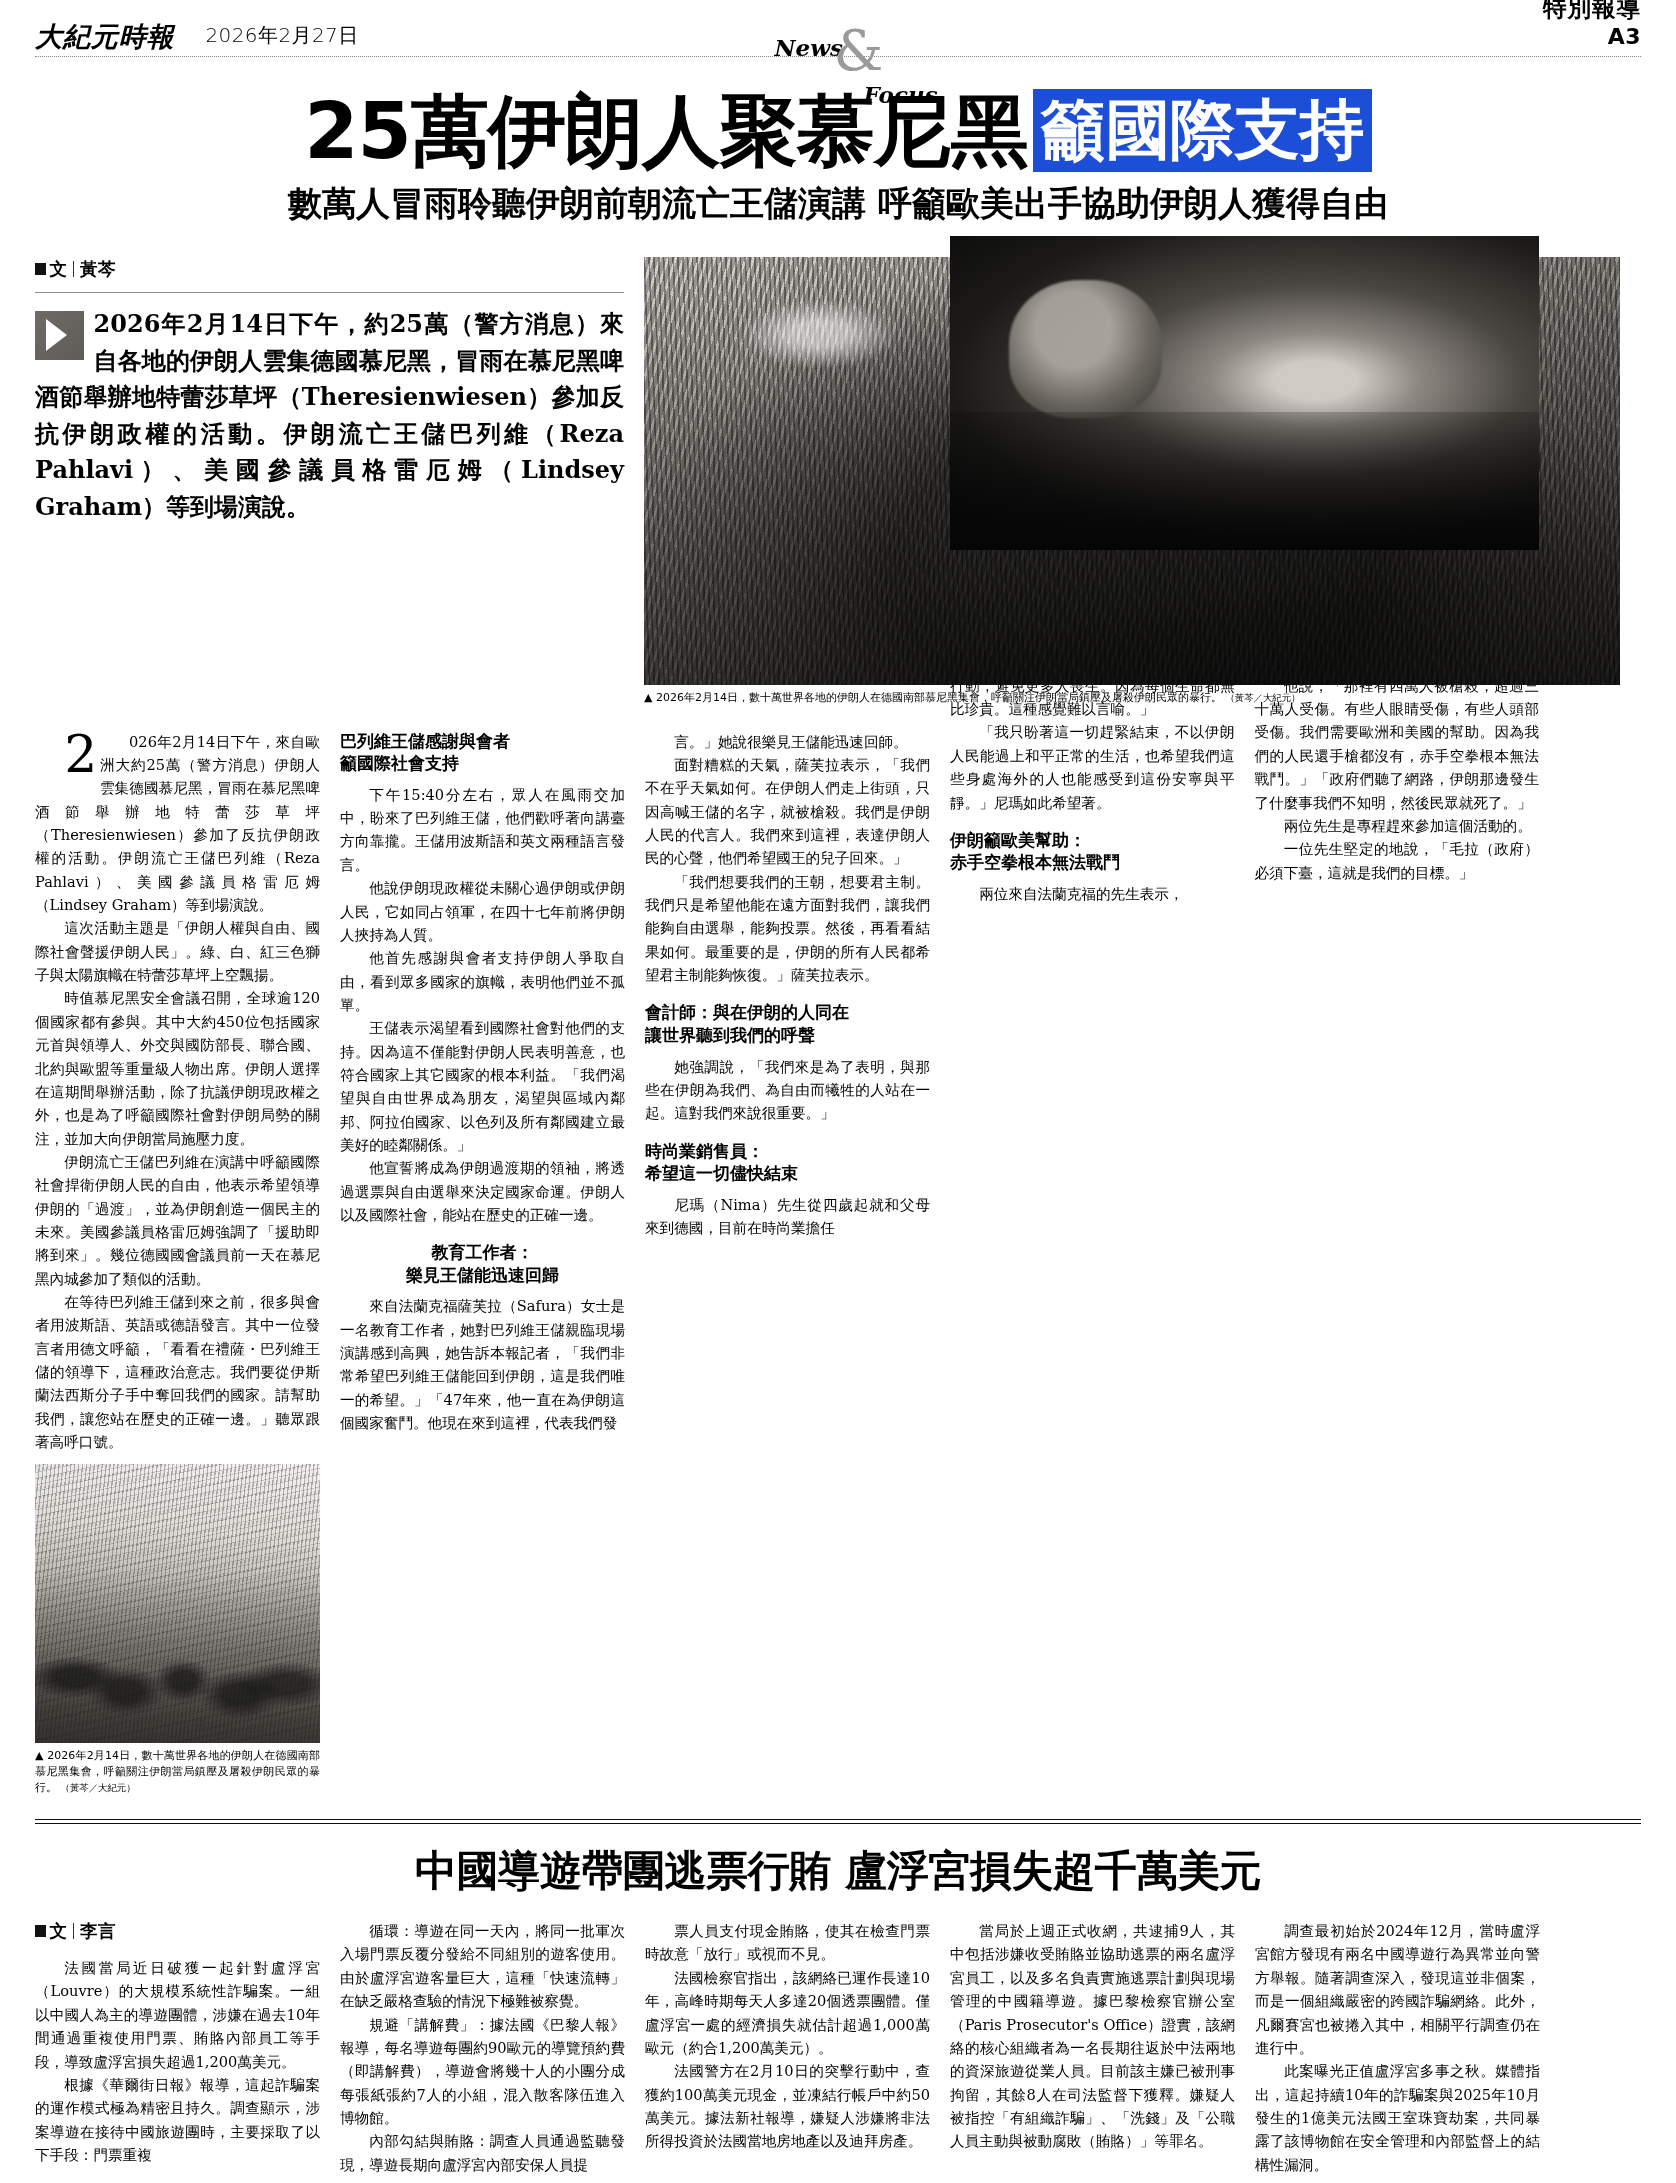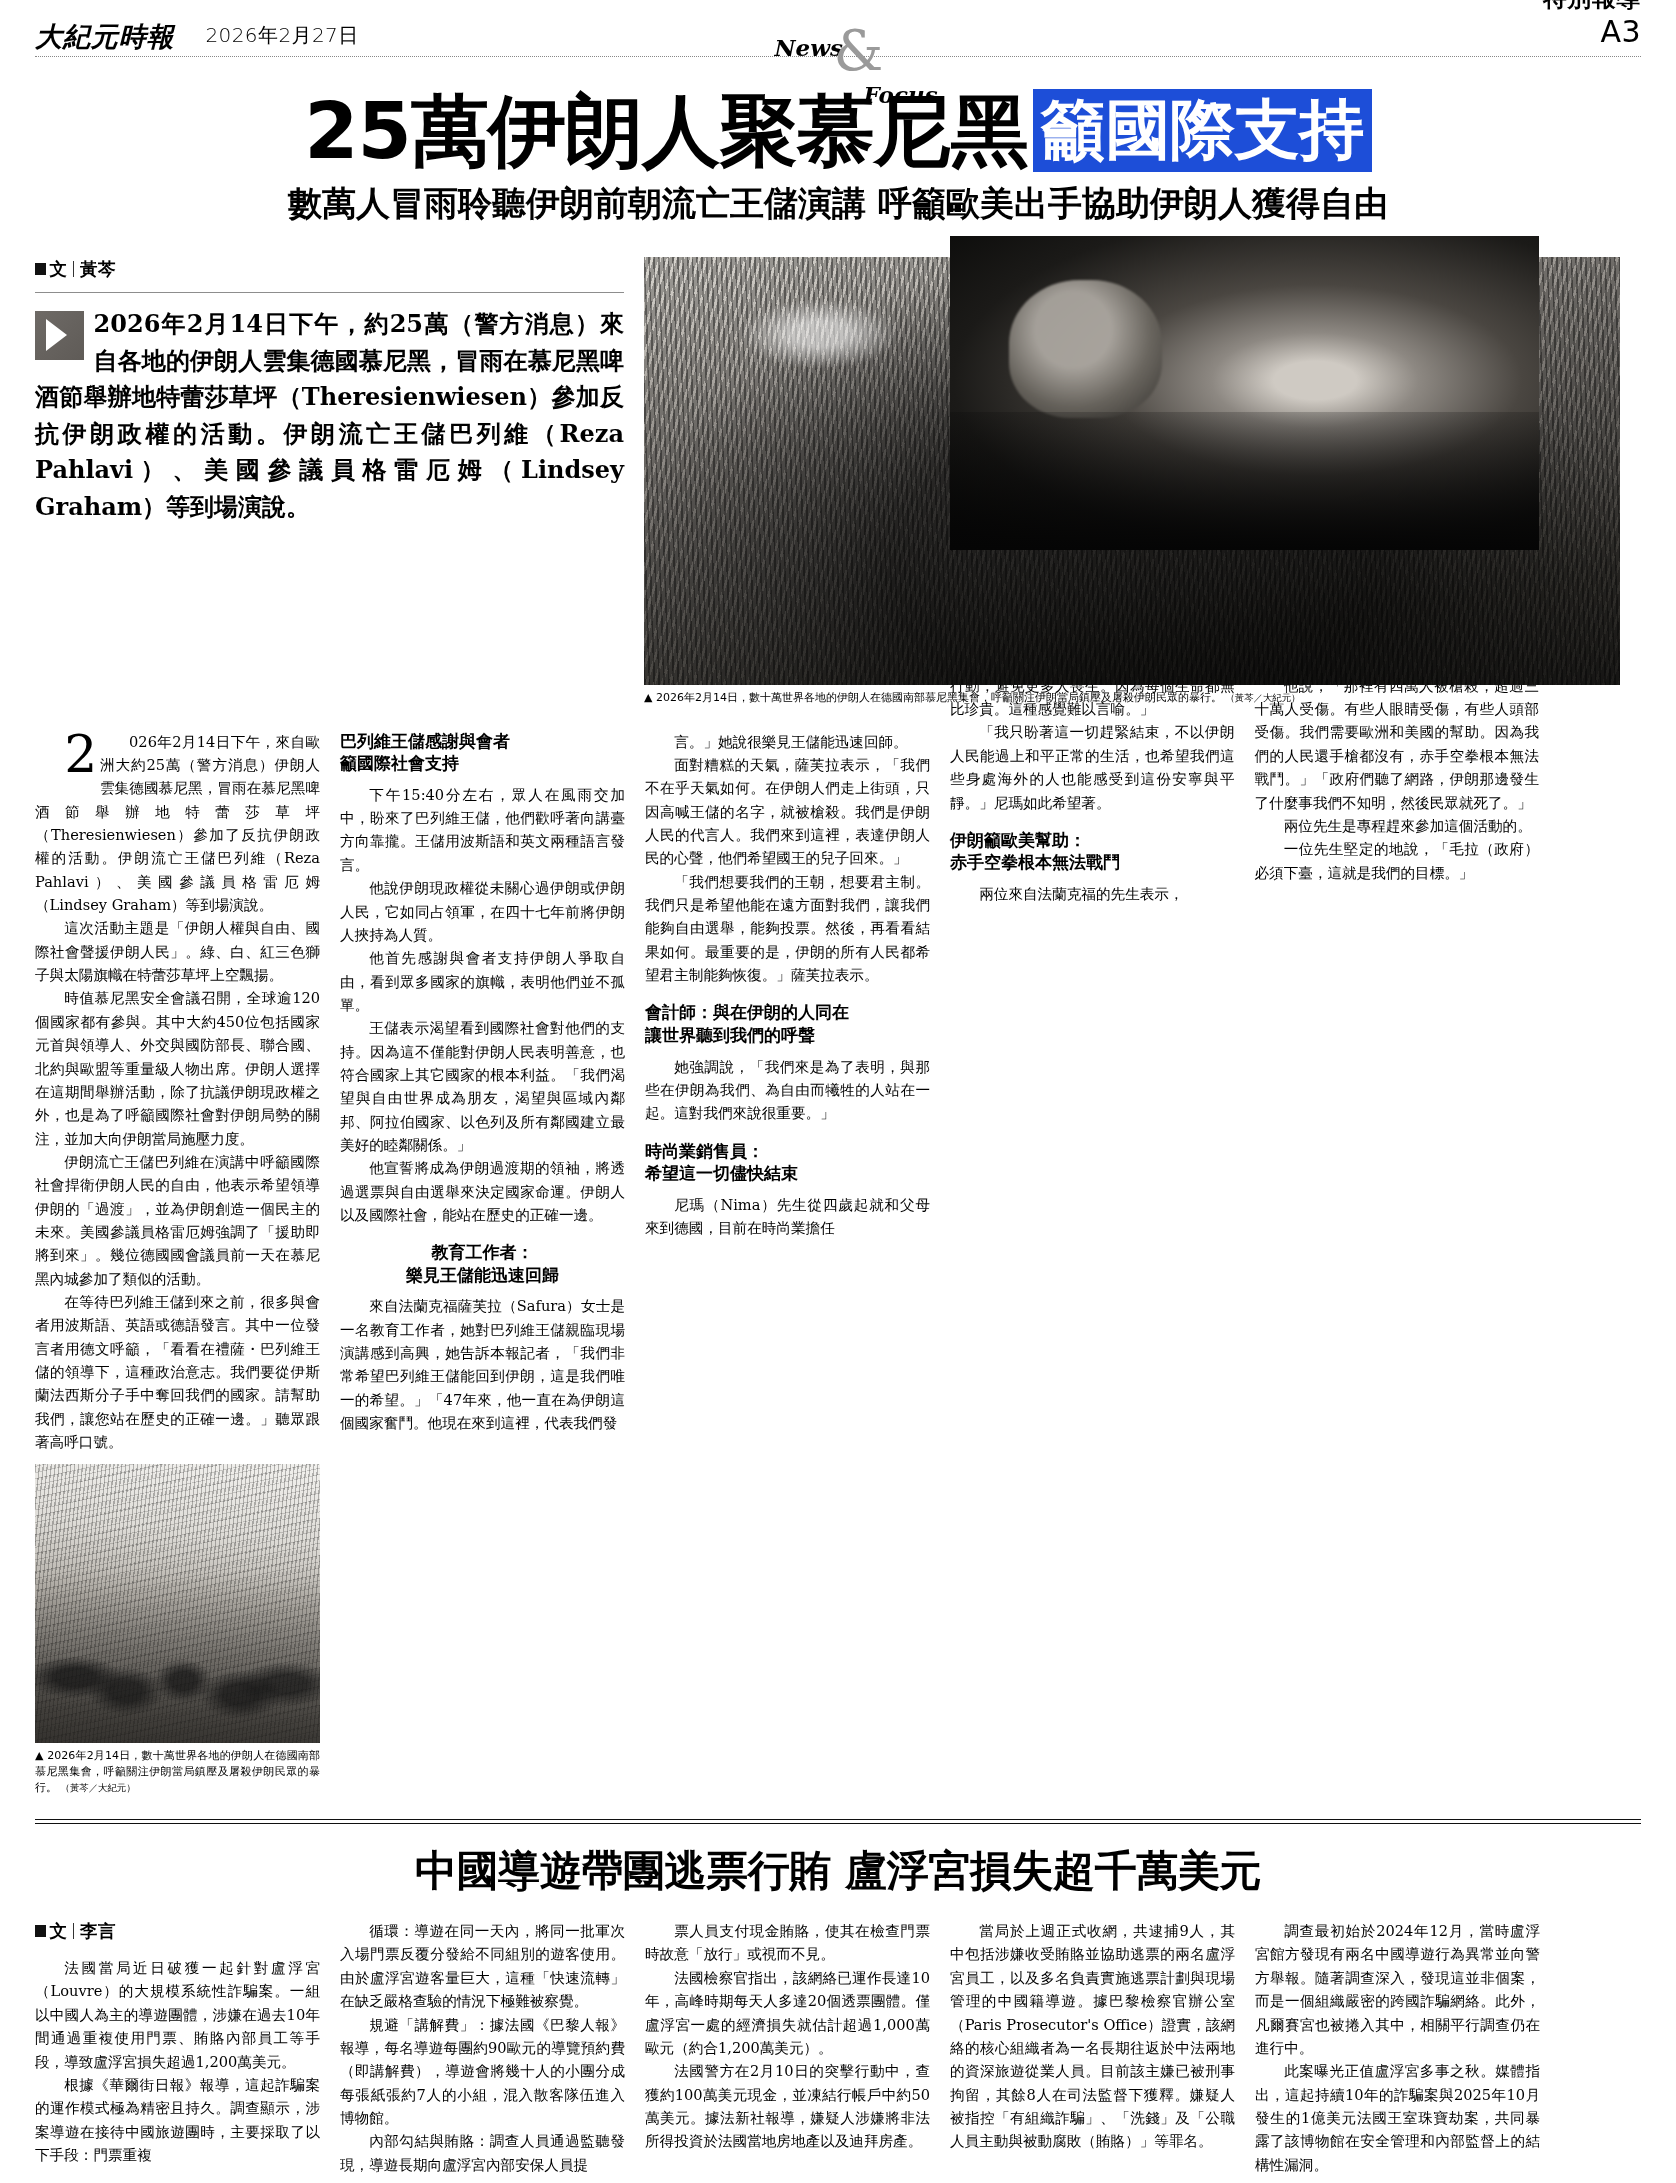--- a/index.html
+++ b/index.html
@@ -51,23 +51,23 @@
     font-weight:bold; font-style:italic; font-size:23px;margin-top:30px;
   }
   .mh-right {
     margin-left:auto; display:flex; align-items:flex-end; padding-bottom:3.5px;flex-direction:column;
   }
   .mh-section {
     font-size:23.6px; font-weight:bold; letter-spacing:0.9px;
     font-family:"DejaVu Sans","Liberation Sans",sans-serif;
   }
   .mh-page {
-    font-size:30px; margin-left:28px; letter-spacing:0.4px;
-    font-family:"DejaVu Sans","Liberation Sans",sans-serif;
-    font-weight:400;
+    font-size:22px; margin-left:28px; letter-spacing:0.4px;
+    font-family:"DejaVu Sans","Liberation Sans",sans-serif;
+    font-weight:700;
   }
   .rule-dotted {
     border-top: 1.3px dotted #888; margin: 4.4px 0 0 0; height:0;
   }
 
   
   .headline-wrap { margin-top:32px; display:flex; align-items:center; justify-content:center; }
   .headline-main {
     font-family:"DejaVu Sans","Liberation Sans",sans-serif;
     font-weight:900; font-size:78px; line-height:1;

